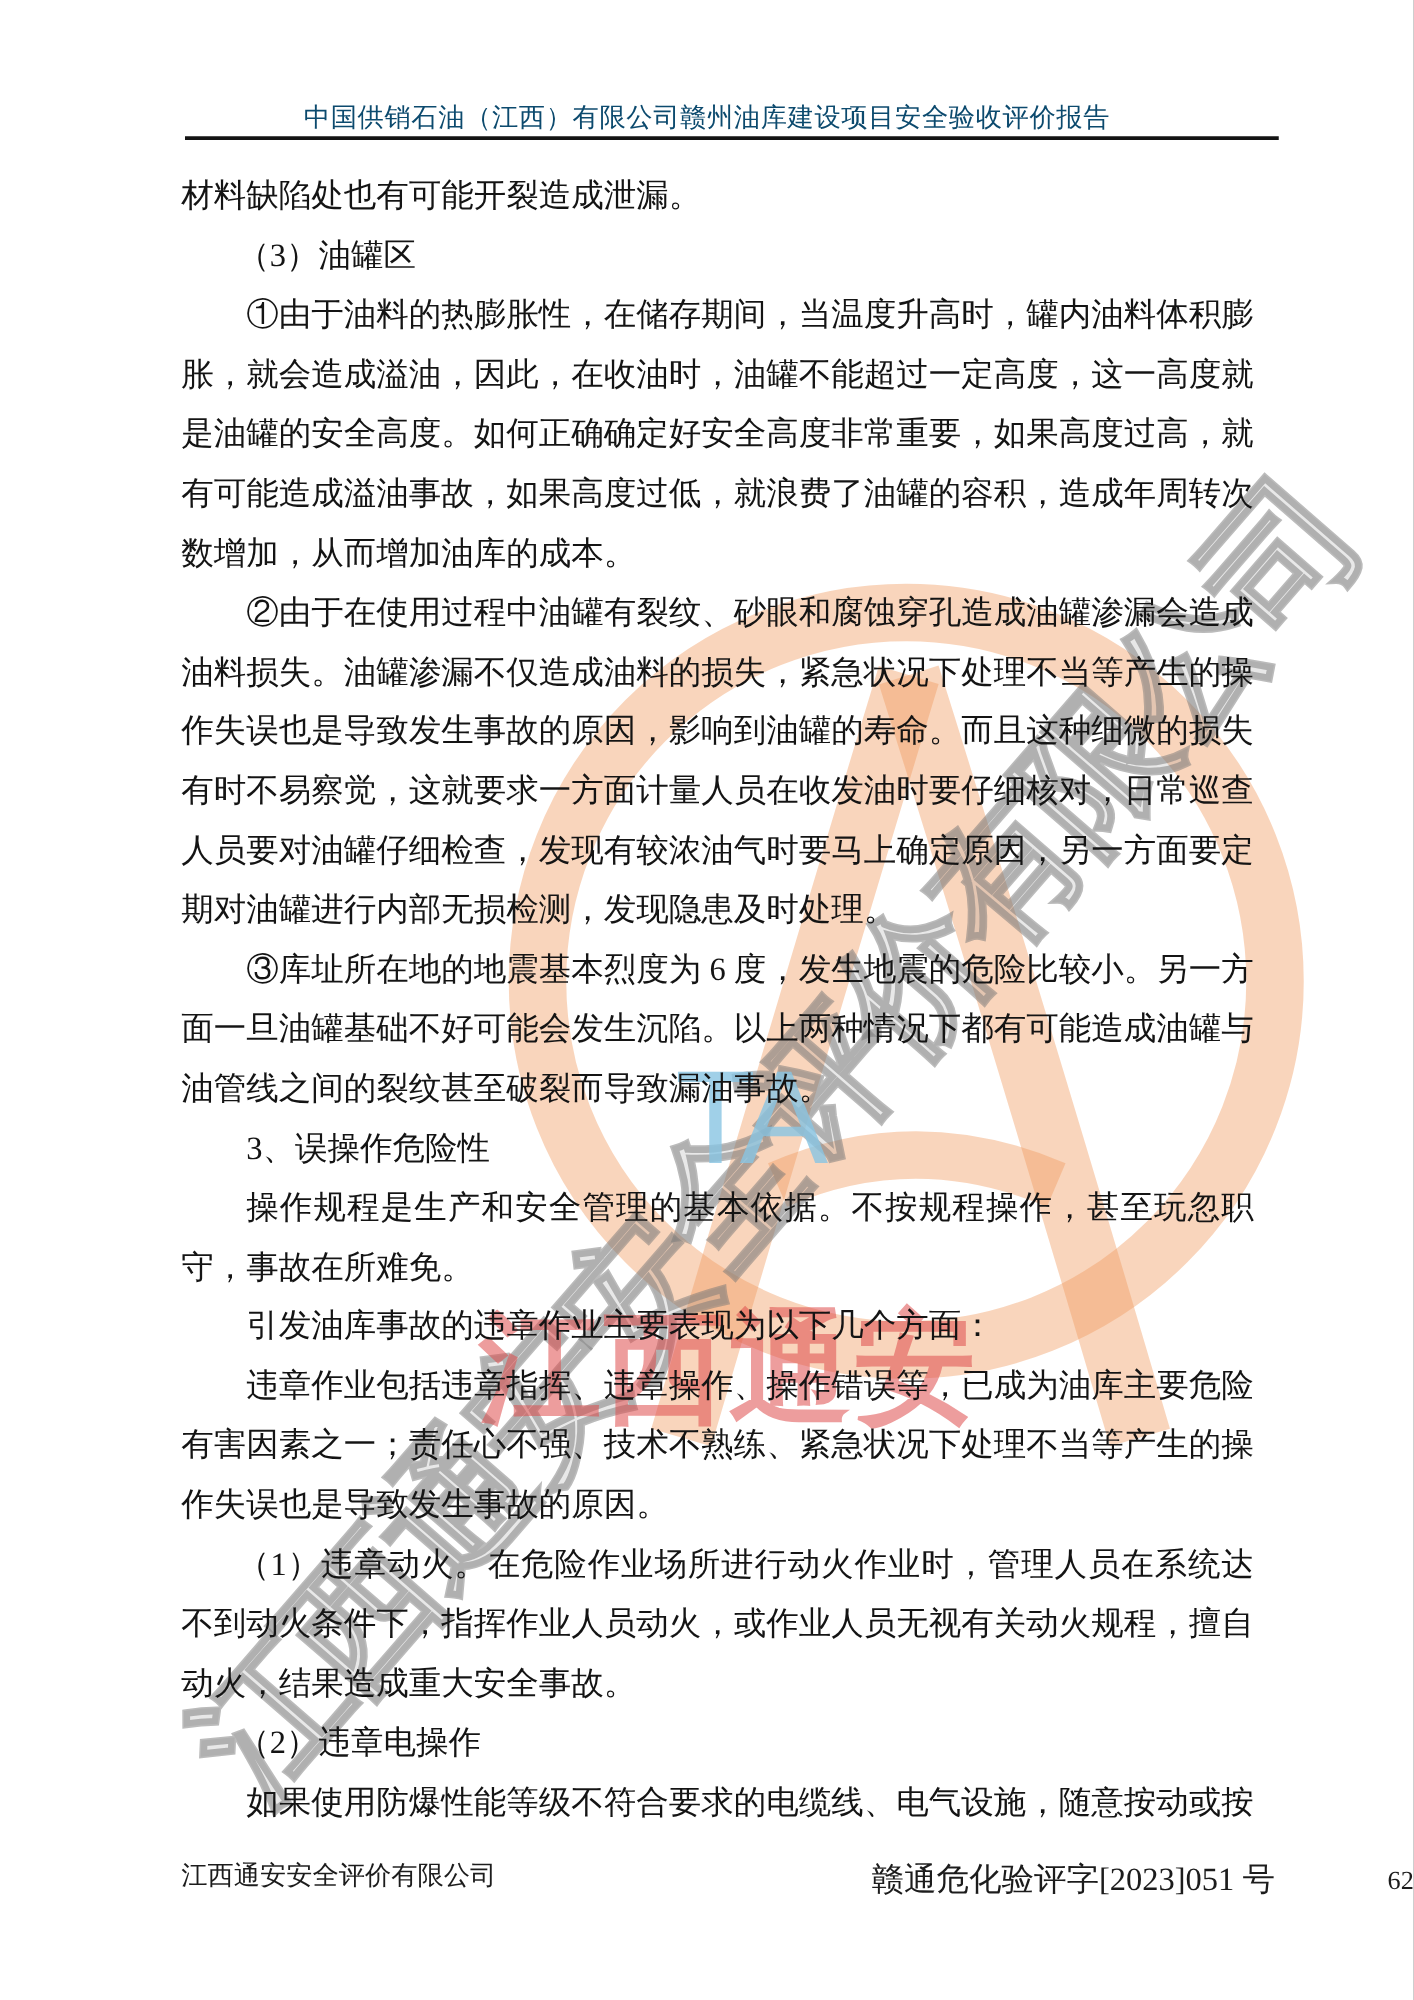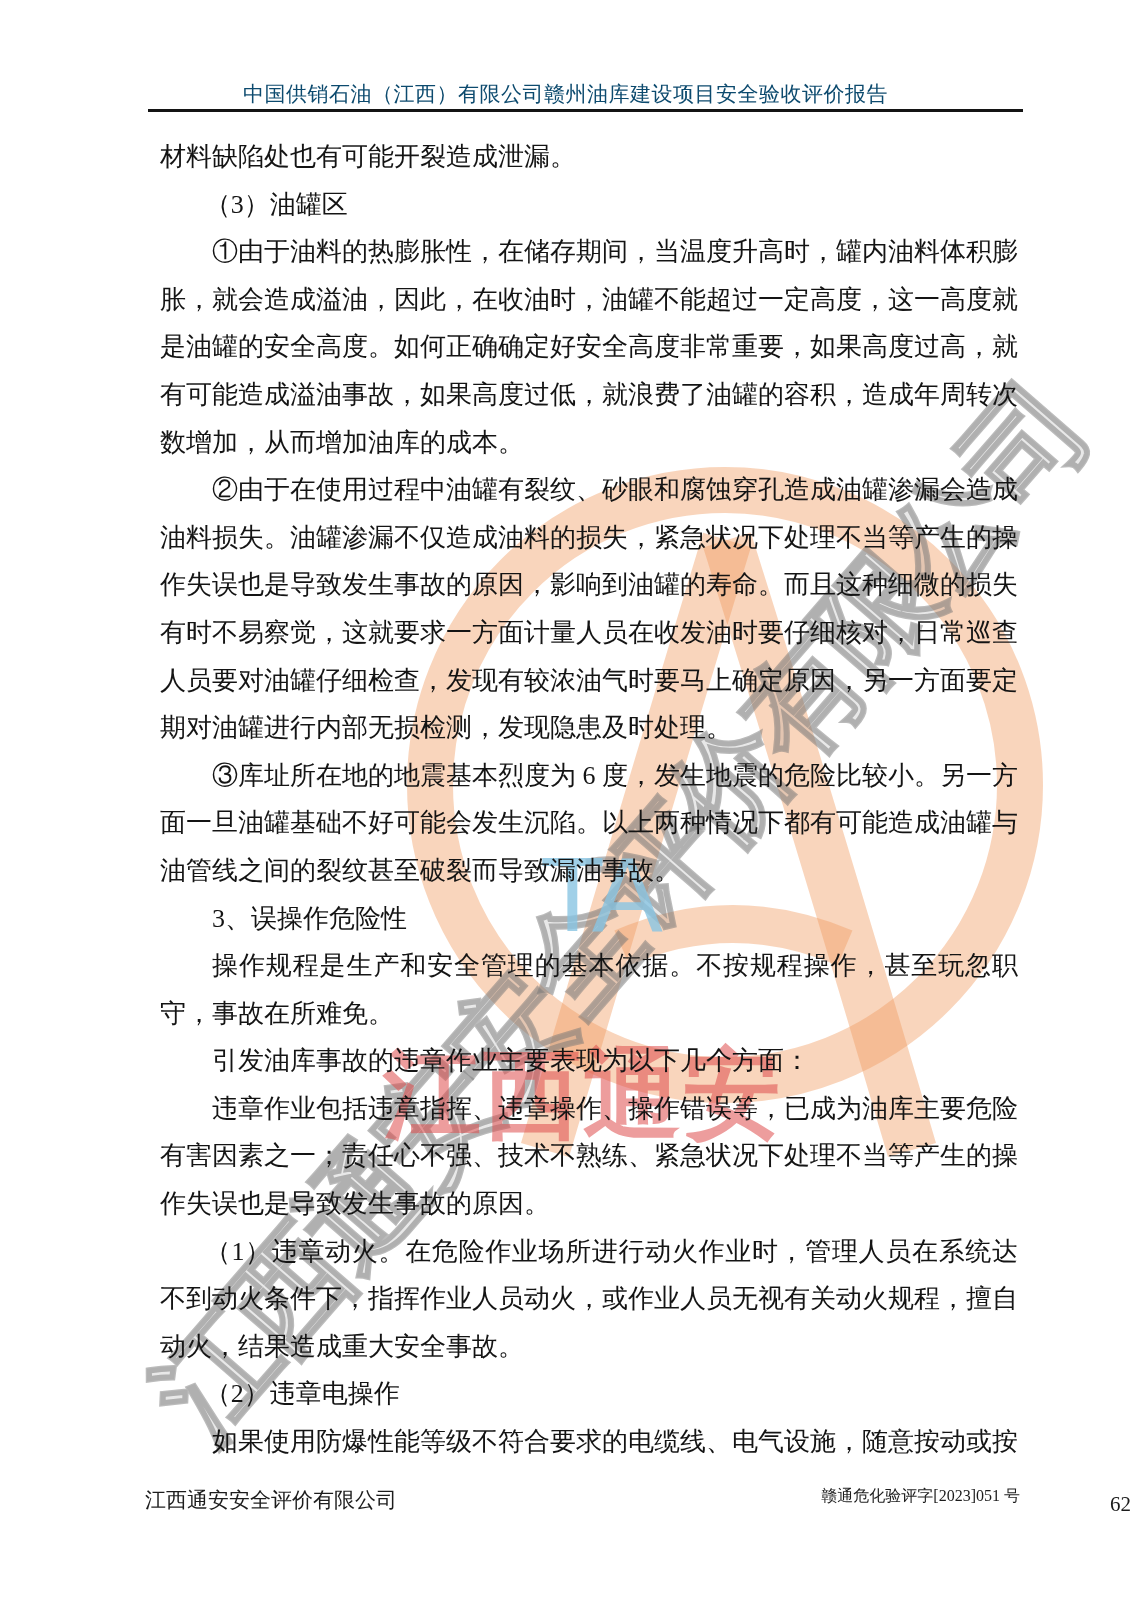--- a/index.html
+++ b/index.html
@@ -12,21 +12,21 @@
   .header-title {
     position:absolute; top:80px; left:0; width:100%;
     text-align:center; font-size:21px; color:#0c4a6e; letter-spacing:0.5px;
   }
   .header-rule {
     position:absolute; left:148px; top:109px; width:875px; height:3px;
     background:#141414;
   }
   
   .body-text {
-    position:absolute; left:160px; top:133px; width:858px;
+    position:absolute; left:145px; top:133px; width:858px;
     font-size:26px; line-height:47.6px; color:#141414;
     text-align:justify; z-index:3;
   }
   .body-text p { margin:0; padding:0; text-indent:2em; }
   .body-text p.no-indent { text-indent:0; }
   .body-text p.bracket { text-indent:1.72em; }
   .body-text p.bold { font-weight:normal; }
   
   .wm-layer { position:absolute; inset:0; z-index:1; pointer-events:none; }
   .wm-logo-svg { position:absolute; left:0; top:0; }
@@ -51,21 +51,21 @@
   }
   
   .footer-left {
     position:absolute; left:145px; top:1486px; font-size:21px; color:#1c1c1c;
   }
   .footer-page {
     position:absolute; left:0; top:1492px; width:100%; text-align:right;
     font-size:21px; color:#1c1c1c;
   }
   .footer-right {
-    position:absolute; right:111px; top:1486px; font-size:16px; color:#1c1c1c;
+    position:absolute; right:111px; top:1486px; font-size:26px; color:#1c1c1c;
   }
 </style>
 </head>
 <body>
 
 <div class="page">
 
   <div class="wm-layer">
     <svg class="wm-logo-svg" width="1131" height="1600" viewBox="0 0 1131 1600">
       <g stroke="#F09A60" stroke-opacity="0.42" fill="none">

